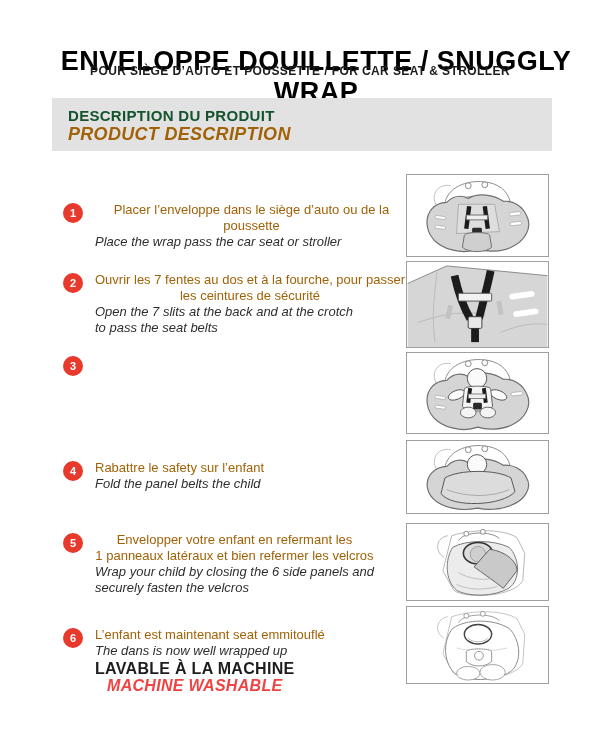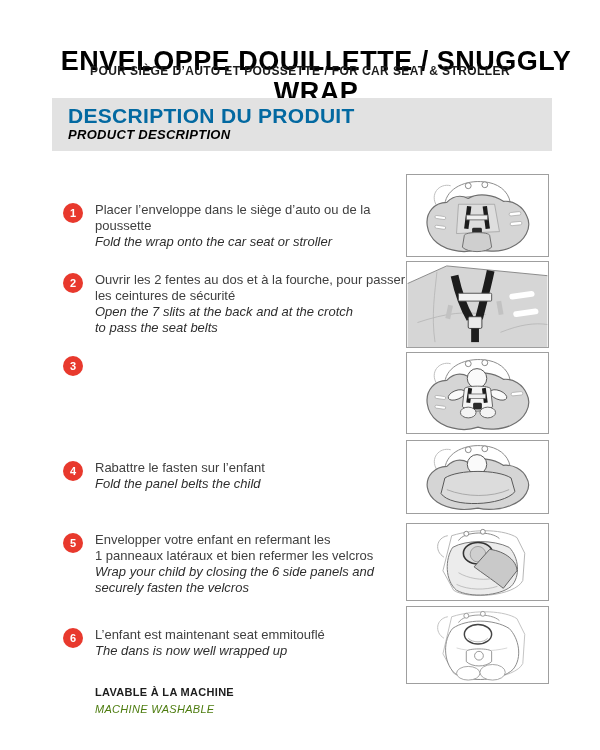--- a/index.html
+++ b/index.html
@@ -14,87 +14,87 @@
   }
   .subtitle{
     position:absolute;top:64px;left:0;width:600px;text-align:center;
     font-size:12px;font-weight:700;letter-spacing:.4px;color:#1d1d1d;margin:0;
   }
   
   .banner{
     position:absolute;left:52px;top:98px;width:500px;height:53px;
     background:#e2e2e2;box-sizing:border-box;padding:8px 0 0 16px;
   }
-  .banner .fr-line{font-size:21px;font-weight:800;letter-spacing:.3px;line-height:19px;color:#0369a1;}
-  .banner .en-line{font-size:13px;font-weight:800;font-style:italic;letter-spacing:.3px;line-height:19px;color:#000000;}
+  .banner .fr-line{font-size:15px;font-weight:800;letter-spacing:.3px;line-height:19px;color:#14532d;}
+  .banner .en-line{font-size:18px;font-weight:800;font-style:italic;letter-spacing:.3px;line-height:19px;color:#a16207;}
   
   .step{position:absolute;left:63px;width:345px;display:flex;gap:12px;align-items:flex-start;}
   .badge{
     width:20px;height:20px;border-radius:50%;background:#e8392d;color:#fff;
     font-size:11px;font-weight:700;display:flex;align-items:center;justify-content:center;
     flex-shrink:0;margin-top:1px;
   }
   .step-text{font-size:13px;line-height:16px;}
-  .step-fr{white-space:pre-line;color:#404040;}
+  .step-fr{white-space:pre-line;color:#a16207;text-align:center;}
   .step-en{white-space:pre-line;color:#2e2e2e;font-style:italic;}
   .s1{top:202px;} .s2{top:272px;} .s3{top:355px;} .s4{top:460px;} .s5{top:532px;} .s6{top:627px;}
   
   .figure{
     position:absolute;left:406px;width:143px;background:#fff;
     border:1px solid #9f9f9f;box-sizing:border-box;overflow:hidden;
   }
   .figure svg{display:block;width:100%;height:100%;}
   .f1{top:174px;height:83px;} .f2{top:261px;height:87px;} .f3{top:352px;height:82px;}
   .f4{top:440px;height:74px;} .f5{top:523px;height:78px;} .f6{top:606px;height:78px;}
   
-  .footer{position:absolute;left:95px;top:684px;font-size:11px;line-height:17px;}
+  .footer{position:absolute;left:95px;top:660px;font-size:16px;line-height:17px;text-align:center;}
   .footer .fr-line{font-weight:800;letter-spacing:.3px;color:#1d1d1d;}
-  .footer .en-line{font-weight:400;font-style:italic;letter-spacing:.3px;color:#4d7c0f;}
+  .footer .en-line{font-weight:700;font-style:italic;letter-spacing:.3px;color:#ef4444;}
 </style>
 </head>
 <body>
 
 <div class="page">
 
   <h1 class="title">ENVELOPPE DOUILLETTE / SNUGGLY WRAP</h1>
   <div class="subtitle">POUR SIÈGE D’AUTO ET POUSSETTE / FOR CAR SEAT &amp; STROLLER</div>
 
   <div class="banner">
     <div class="fr-line">DESCRIPTION DU PRODUIT</div>
     <div class="en-line">PRODUCT DESCRIPTION</div>
   </div>
 
   <div class="step s1">
     <div class="badge">1</div>
     <div class="step-text">
       <div class="step-fr">Placer l’enveloppe dans le siège d’auto ou de la poussette</div>
-      <div class="step-en">Fold the wrap onto the car seat or stroller</div>
+      <div class="step-en">Place the wrap pass the car seat or stroller</div>
     </div>
   </div>
 
   <div class="step s2">
     <div class="badge">2</div>
     <div class="step-text">
-      <div class="step-fr">Ouvrir les 2 fentes au dos et à la fourche, pour passer
+      <div class="step-fr">Ouvrir les 7 fentes au dos et à la fourche, pour passer
 les ceintures de sécurité</div>
       <div class="step-en">Open the 7 slits at the back and at the crotch
 to pass the seat belts</div>
     </div>
   </div>
 
   <div class="step s3">
     <div class="badge">3</div>
     <div class="step-text">
     </div>
   </div>
 
   <div class="step s4">
     <div class="badge">4</div>
     <div class="step-text">
-      <div class="step-fr">Rabattre le fasten sur l’enfant</div>
+      <div class="step-fr">Rabattre le safety sur l’enfant</div>
       <div class="step-en">Fold the panel belts the child</div>
     </div>
   </div>
 
   <div class="step s5">
     <div class="badge">5</div>
     <div class="step-text">
       <div class="step-fr">Envelopper votre enfant en refermant les
 1 panneaux latéraux et bien refermer les velcros</div>
       <div class="step-en">Wrap your child by closing the 6 side panels and

